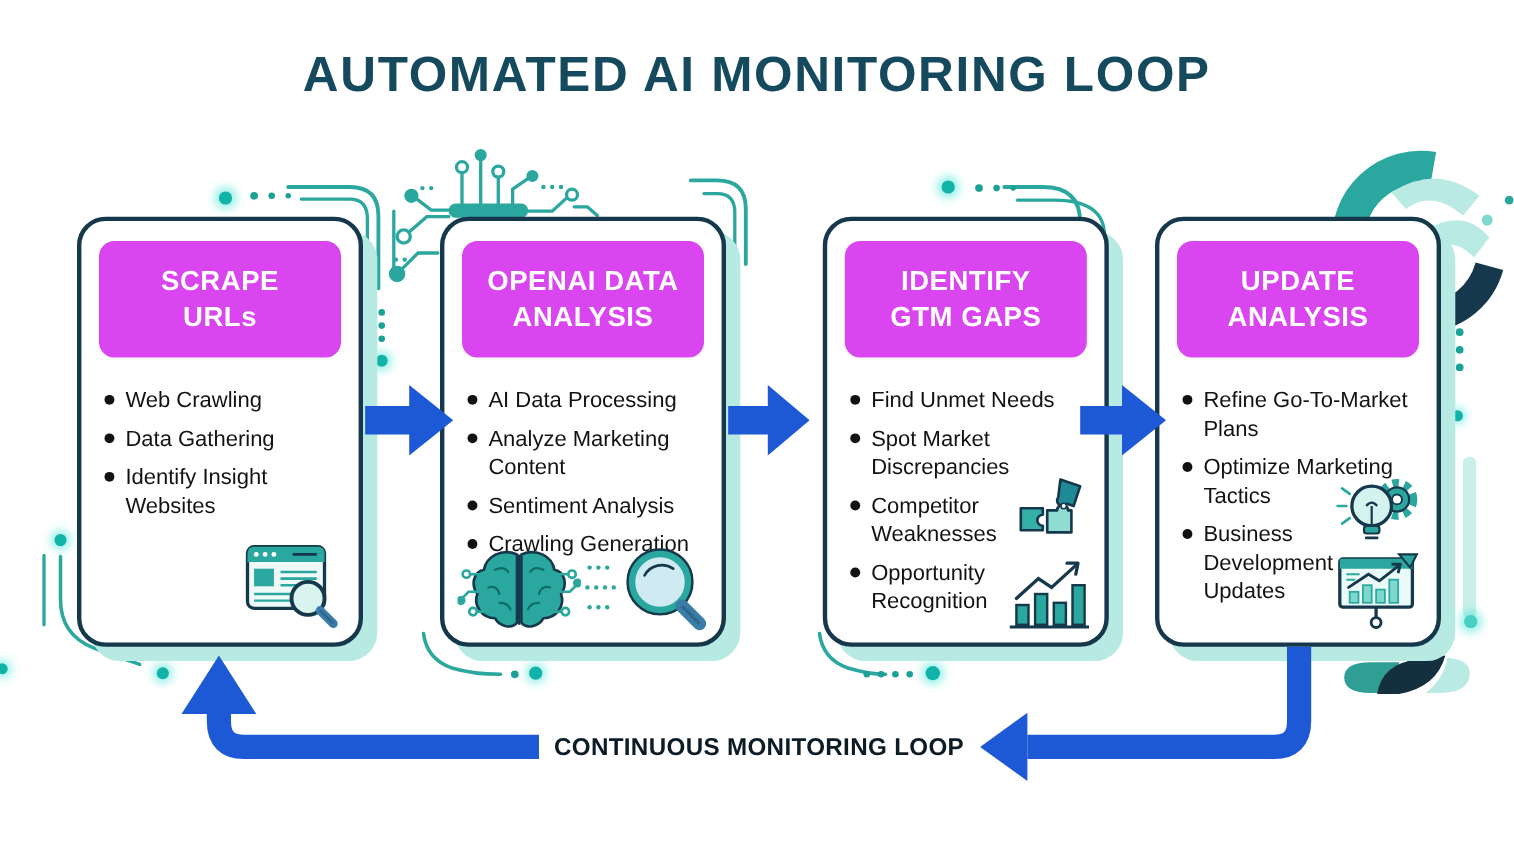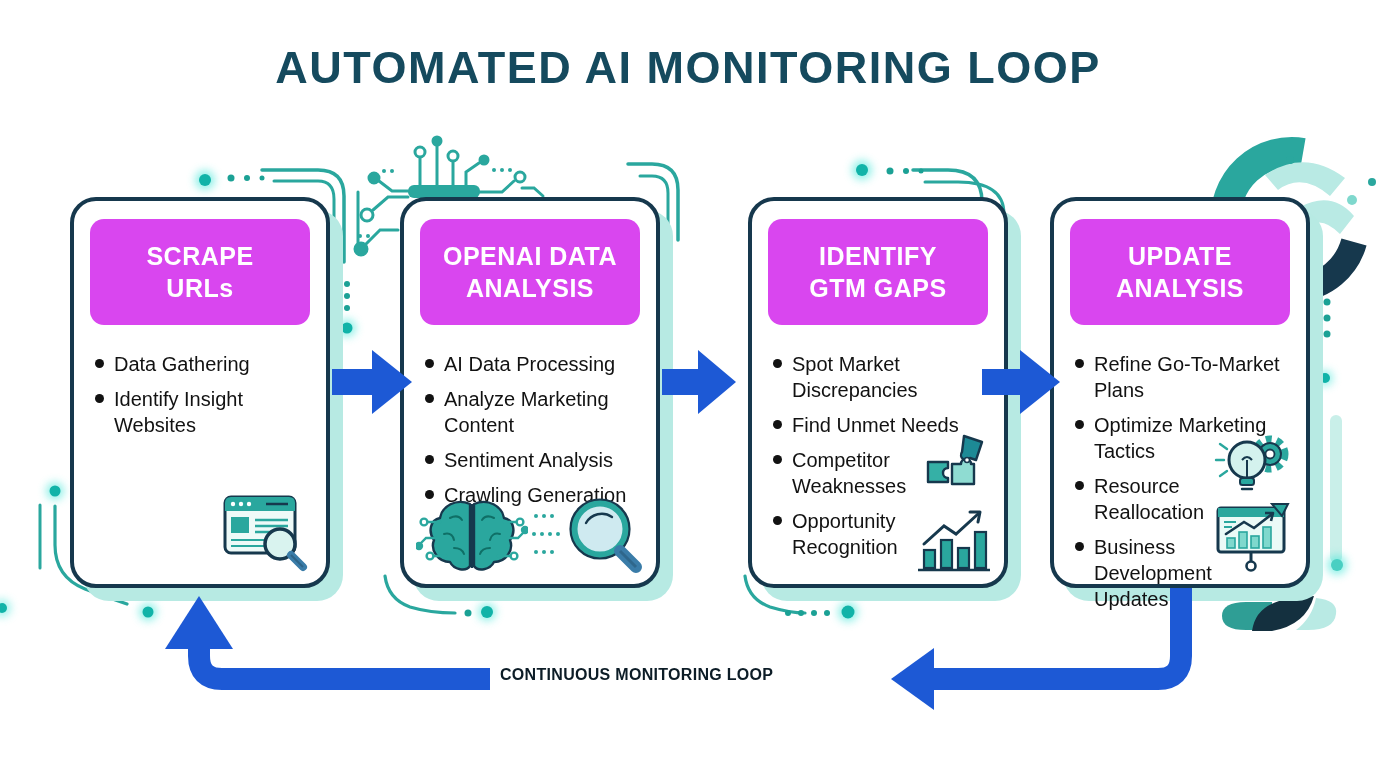--- a/index.html
+++ b/index.html
@@ -42,22 +42,22 @@
   }
   .c4 li:nth-child(3),.c4 li:nth-child(4){padding-right:86px;}
   .icon-br{position:absolute;right:16px;bottom:12px;}
   .icons-row{
     position:absolute;left:12px;right:10px;bottom:6px;
     display:flex;align-items:center;justify-content:space-between;
   }
   .icon-a{position:absolute;right:14px;bottom:88px;}
   .icon-b{position:absolute;right:12px;bottom:10px;}
   .loop-label{
-    position:absolute;left:500px;top:666px;width:380px;text-align:left;
-    font-size:16px;font-weight:700;color:#0c1c26;letter-spacing:.3px;z-index:4;
+    position:absolute;left:500px;top:666px;width:380px;text-align:center;
+    font-size:22px;font-weight:700;color:#0c1c26;letter-spacing:.3px;z-index:4;
   }
 </style>
 </head>
 <body>
 
 <svg id="deco" class="layer" viewBox="0 0 1376 768">
   <defs>
     <filter id="glow" x="-200%" y="-200%" width="500%" height="500%">
       <feGaussianBlur stdDeviation="4.5"></feGaussianBlur>
     </filter>
@@ -208,20 +208,21 @@
 </svg>
 
 <div class="title">AUTOMATED AI MONITORING LOOP</div>
 
 <div class="card c1">
   <div class="card-header">
     <span>SCRAPE</span>
     <span>URLs</span>
   </div>
   <ul>
+    <li>Web Crawling</li>
     <li>Data Gathering</li>
     <li>Identify Insight Websites</li>
   </ul>
   <svg class="icon-br" width="88" height="78" viewBox="0 0 88 78">
     <rect x="3" y="3" width="70" height="56" rx="6" fill="#eefaf8" stroke="#16384d" stroke-width="3"></rect>
     <path d="M9 3 H67 Q73 3 73 9 V17 H3 V9 Q3 3 9 3 Z" fill="#2aa79e"></path>
     <circle cx="11" cy="10" r="2.2" fill="#fff"></circle>
       <circle cx="19" cy="10" r="2.2" fill="#fff"></circle>
       <circle cx="27" cy="10" r="2.2" fill="#fff"></circle>
     <path d="M44 10 H66" stroke="#16384d" stroke-width="2.5"></path>
@@ -296,22 +297,22 @@
     </svg>
   </div>
 </div>
 
 <div class="card c3">
   <div class="card-header">
     <span>IDENTIFY</span>
     <span>GTM GAPS</span>
   </div>
   <ul>
+    <li>Find Unmet Needs</li>
     <li>Spot Market Discrepancies</li>
-    <li>Find Unmet Needs</li>
     <li>Competitor Weaknesses</li>
     <li>Opportunity Recognition</li>
   </ul>
   <svg class="icon-a" width="66" height="64" viewBox="0 0 66 64">
     <g stroke="#16384d" stroke-width="2.4" stroke-linejoin="round">
       <path d="M4 30 H24 V36 a5 5 0 0 0 0 10 V50 H4 Z" fill="#35b0a6"></path>
       <path d="M28 32 h9 a5 5 0 0 1 10 0 h3 V52 H28 Z" fill="#8fdcd2"></path>
       <path d="M40 4 l18 6 -6 18 -6 -2 a5 5 0 0 1 -8 -6 Z" fill="#1d8a96"></path>
     </g>
     <circle cx="43" cy="28" r="2.5" fill="#fff" stroke="#16384d" stroke-width="1.5"></circle>
@@ -330,21 +331,20 @@
 </div>
 
 <div class="card c4">
   <div class="card-header">
     <span>UPDATE</span>
     <span>ANALYSIS</span>
   </div>
   <ul>
     <li>Refine Go-To-Market Plans</li>
     <li>Optimize Marketing Tactics</li>
-    <li>Resource Reallocation</li>
     <li>Business Development Updates</li>
   </ul>
   <svg class="icon-a" width="78" height="66" viewBox="0 0 78 66">
     <g stroke="#2aa79e" stroke-width="2.4" stroke-linecap="round">
       <path d="M6 14 L13 19"></path>
         <path d="M2 30 L10 30"></path>
         <path d="M6 46 L13 41"></path>
     </g>
     <circle cx="56" cy="24" r="15" fill="none" stroke="#2aa79e" stroke-width="7" stroke-dasharray="6 5"></circle>
     <circle cx="56" cy="24" r="11" fill="#2aa79e" stroke="#16384d" stroke-width="2"></circle>

